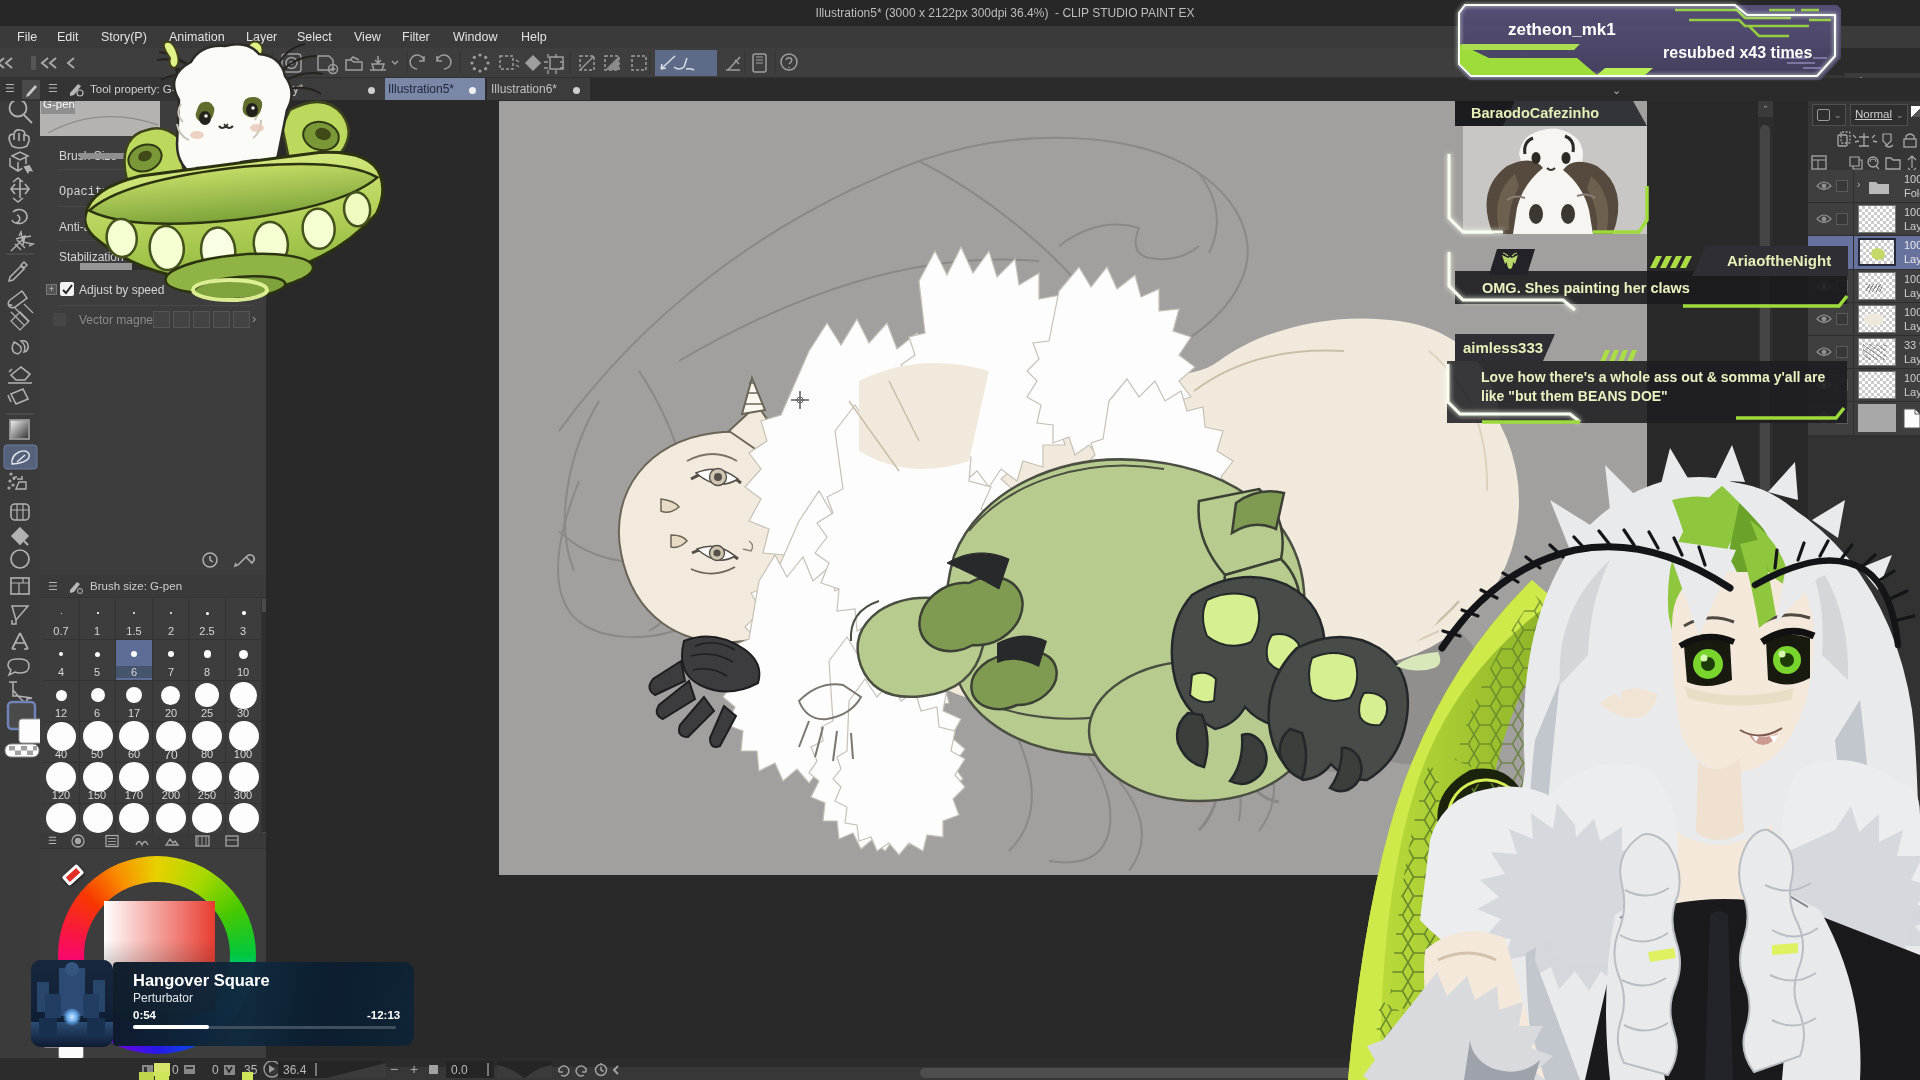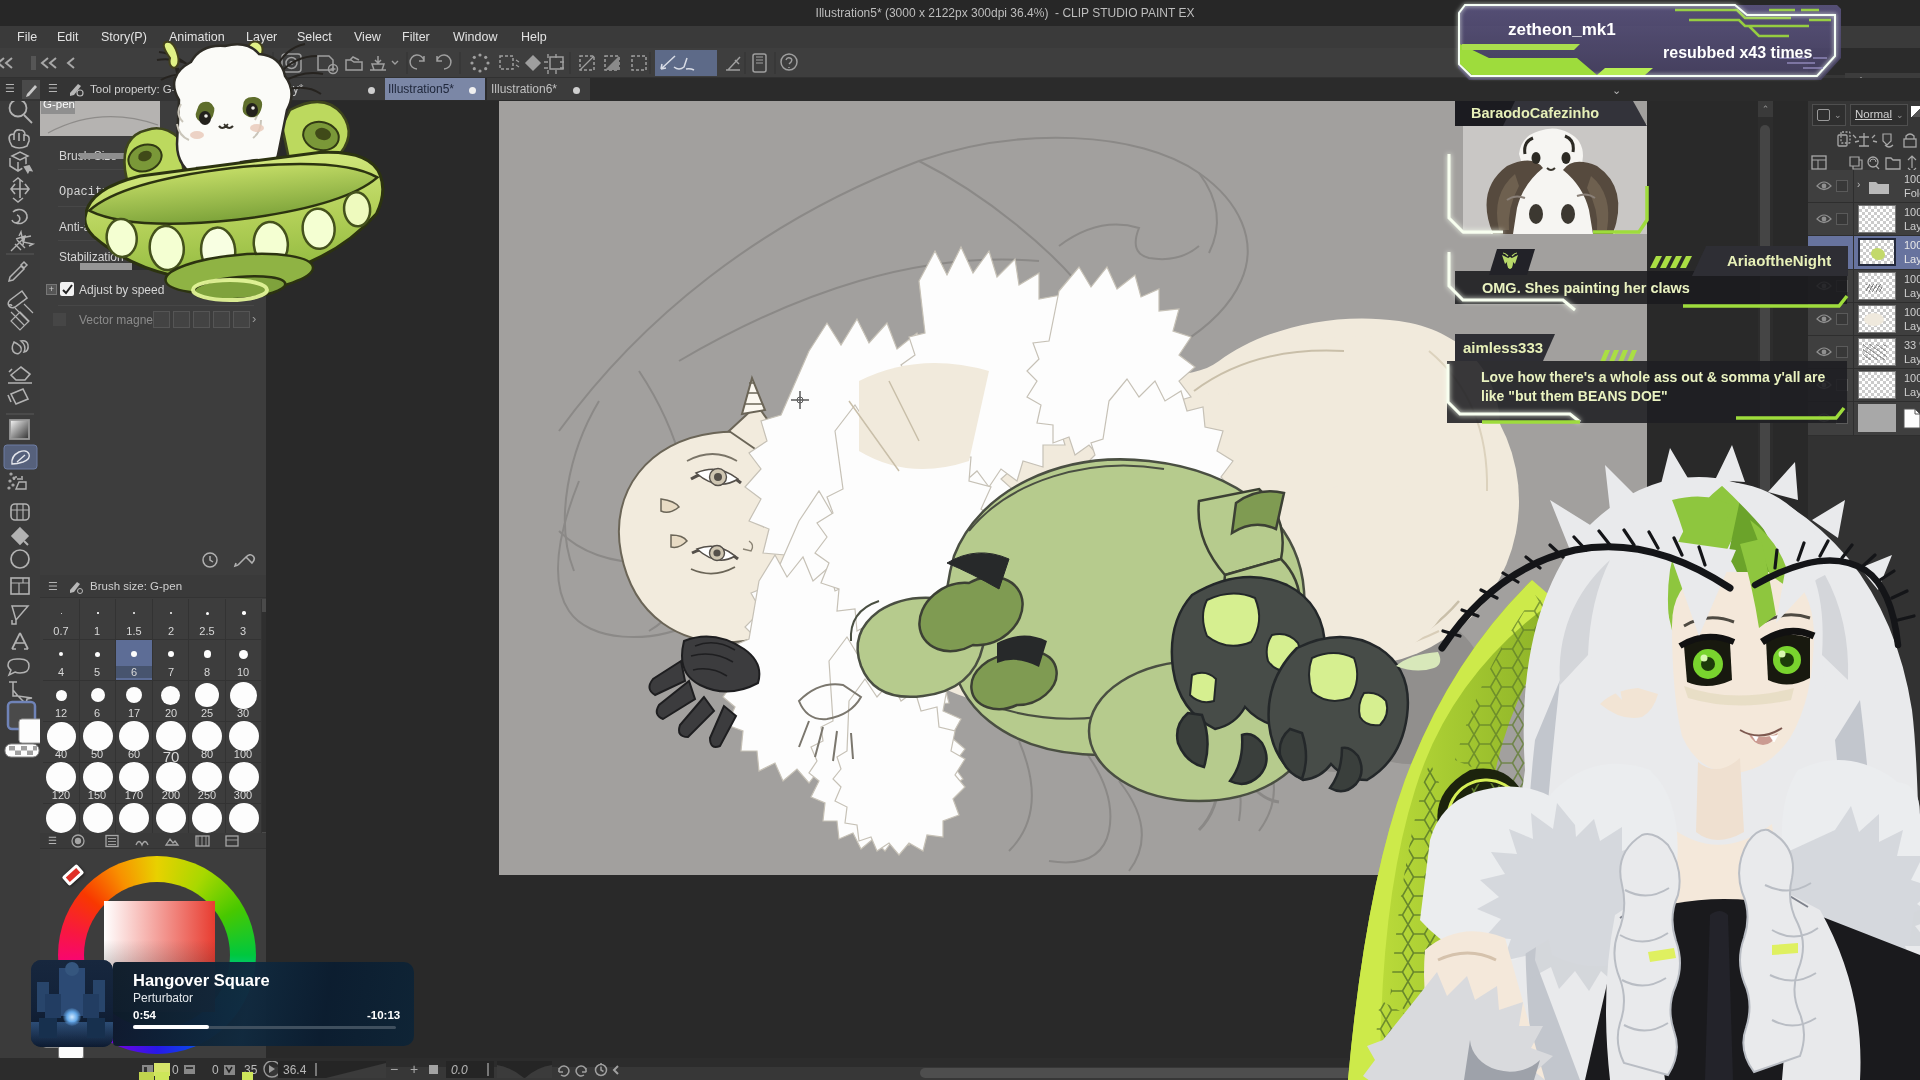--- a/index.html
+++ b/index.html
@@ -314,21 +314,21 @@
 <div style="left:3.8px;top:122.5px;width:29px;height:29px;border-radius:50%;background:#fdfdfd;"></div>
 <div class="txt" style="left:0px;top:149px;width:36px;text-align:center;font-size:11px;color:#d8d8d8;">40</div>
 <div style="left:36.5px;top:123px;width:36.5px;height:41px;background:#3d3d3d;border-right:1px solid #333;border-bottom:1px solid #333;"></div>
 <div style="left:39.8px;top:122.0px;width:30px;height:30px;border-radius:50%;background:#fdfdfd;"></div>
 <div class="txt" style="left:36px;top:149px;width:36px;text-align:center;font-size:11px;color:#d8d8d8;">50</div>
 <div style="left:73.0px;top:123px;width:36.5px;height:41px;background:#3d3d3d;border-right:1px solid #333;border-bottom:1px solid #333;"></div>
 <div style="left:76.2px;top:122.0px;width:30px;height:30px;border-radius:50%;background:#fdfdfd;"></div>
 <div class="txt" style="left:73px;top:149px;width:36px;text-align:center;font-size:11px;color:#d8d8d8;">60</div>
 <div style="left:109.5px;top:123px;width:36.5px;height:41px;background:#3d3d3d;border-right:1px solid #333;border-bottom:1px solid #333;"></div>
 <div style="left:112.8px;top:122.0px;width:30px;height:30px;border-radius:50%;background:#fdfdfd;"></div>
-<div class="txt" style="left:110px;top:149px;width:36px;text-align:center;font-size:15px;color:#d8d8d8;">70</div>
+<div class="txt" style="left:110px;top:149px;width:36px;text-align:center;font-size:12px;color:#d8d8d8;">70</div>
 <div style="left:146.0px;top:123px;width:36.5px;height:41px;background:#3d3d3d;border-right:1px solid #333;border-bottom:1px solid #333;"></div>
 <div style="left:149.2px;top:122.0px;width:30px;height:30px;border-radius:50%;background:#fdfdfd;"></div>
 <div class="txt" style="left:146px;top:149px;width:36px;text-align:center;font-size:11px;color:#d8d8d8;">80</div>
 <div style="left:182.5px;top:123px;width:36.5px;height:41px;background:#3d3d3d;border-right:1px solid #333;border-bottom:1px solid #333;"></div>
 <div style="left:185.8px;top:122.0px;width:30px;height:30px;border-radius:50%;background:#fdfdfd;"></div>
 <div class="txt" style="left:182px;top:149px;width:36px;text-align:center;font-size:11px;color:#d8d8d8;">100</div>
 <div style="left:0.0px;top:164px;width:36.5px;height:41px;background:#3d3d3d;border-right:1px solid #333;border-bottom:1px solid #333;"></div>
 <div style="left:3.2px;top:163.0px;width:30px;height:30px;border-radius:50%;background:#fdfdfd;"></div>
 <div class="txt" style="left:0px;top:190px;width:36px;text-align:center;font-size:11px;color:#d8d8d8;">120</div>
 <div style="left:36.5px;top:164px;width:36.5px;height:41px;background:#3d3d3d;border-right:1px solid #333;border-bottom:1px solid #333;"></div>
@@ -684,21 +684,21 @@
     <div class="txt" style="left:283px;top:5px;font-size:12px;color:#b8b8b8;">36.4</div>
     <div style="left:315px;top:5px;width:2px;height:13px;background:#777;"></div>
     <div style="left:326px;top:3px;width:60px;height:17px;background:#252525;"></div>
     <svg style="left:326px;top:3px;" width="60" height="17" viewBox="0 0 60 17">
         <path d="M0 17 L60 17 60 2 Z" fill="#3b3b3b"></path>
       </svg>
     <div class="txt" style="left:390px;top:3px;color:#aaa;font-size:14px;">−</div>
     <div class="txt" style="left:410px;top:3px;color:#aaa;font-size:14px;">+</div>
     <div style="left:429px;top:7px;width:9px;height:9px;background:#a2a2a2;"></div>
     <div style="left:446px;top:3px;width:48px;height:17px;background:#252525;"></div>
-    <div class="txt" style="left:451px;top:5px;font-size:12px;color:#b8b8b8;font-style:italic;">0.0</div>
+    <div class="txt" style="left:451px;top:5px;font-size:12px;color:#b8b8b8;">0.0</div>
     <div style="left:487px;top:5px;width:2px;height:13px;background:#777;"></div>
     <div style="left:497px;top:3px;width:55px;height:17px;background:#252525;"></div>
     <svg style="left:497px;top:3px;" width="55" height="17" viewBox="0 0 55 17">
         <path d="M0 17 L27 17 Q14 6 0 4 Z M28 17 L55 17 55 4 Q40 6 28 17 Z" fill="#3b3b3b"></path>
       </svg>
     <svg style="left:556px;top:4px;" width="75" height="15" viewBox="0 0 75 15">
       <g fill="none" stroke="#a0a0a0" stroke-width="1.5">
         <path d="M3 10 a5 5 0 1 1 2 3 M3 10 v-4 m0 4 h4"></path>
         <path d="M30 10 a5 5 0 1 0 -2 3 M30 10 v-4 m0 4 h-4"></path>
         <circle cx="45" cy="8" r="5.5"></circle>
@@ -891,21 +891,21 @@
         <path d="M95 560 l22 -28 10 24 20 -20 8 24 22 -14 2 24 24 -8 -4 24 24 0 -12 22 22 8 -18 16 18 14 -22 8 12 20 -24 0 4 22 -24 -6 -4 22 -20 -12 -10 20 -16 -16 -14 16 -10 -20 -18 10 -2 -22 -20 4 4 -22 -20 -4 8 -20 -14 -10 12 -16 -8 -14 16 -6 z"></path>
       </g>
       <path d="M150 600 a40 34 0 0 0 70 20 l-6 20 h-70 z" fill="#9ea2aa"></path>
     </svg>
   </div>
 
   <div id="player" style="left:113px;top:962px;width:301px;height:84px;background:linear-gradient(100deg,#0c1a28 0%,#10293e 45%,#0b1d30 70%,#0e2436 100%);border-radius:4px 10px 10px 4px;opacity:0.97;"></div>
   <div class="txt ptx" style="left:133px;top:971px;font-size:16.5px;font-weight:bold;color:#ffffff;">Hangover Square</div>
   <div class="txt ptx" style="left:133px;top:991px;font-size:12px;color:#e4e8ec;">Perturbator</div>
   <div class="txt ptx" style="left:133px;top:1009px;font-size:11.5px;font-weight:bold;color:#fff;">0:54</div>
-  <div class="txt ptx" style="left:367px;top:1009px;font-size:11.5px;font-weight:bold;color:#fff;">-10:13</div>
+  <div class="txt ptx" style="left:367px;top:1009px;font-size:11.5px;font-weight:bold;color:#fff;">-12:13</div>
   <div class="ptx" style="left:133px;top:1026px;width:263px;height:3px;background:#3f4f5e;border-radius:2px;"></div>
   <div class="ptx" style="left:133px;top:1025px;width:76px;height:4px;background:#ffffff;border-radius:2px;"></div>
   <div id="albumart" style="left:31px;top:960px;width:82px;height:87px;border-radius:10px;background:#16283e;overflow:hidden;">
     <div style="left:0;top:0;width:82px;height:87px;background:linear-gradient(180deg,#17273e 0%,#122138 55%,#0b1728 100%);"></div>
     <div style="left:28px;top:8px;width:26px;height:48px;background:#2c4a74;"></div>
     <div style="left:34px;top:2px;width:14px;height:14px;border-radius:50%;background:#35567e;"></div>
     <div style="left:6px;top:22px;width:12px;height:30px;background:#28456b;"></div>
     <div style="left:62px;top:20px;width:12px;height:32px;background:#28456b;"></div>
     <div style="left:14px;top:34px;width:16px;height:24px;background:#223d62;"></div>
     <div style="left:52px;top:34px;width:16px;height:24px;background:#223d62;"></div>

